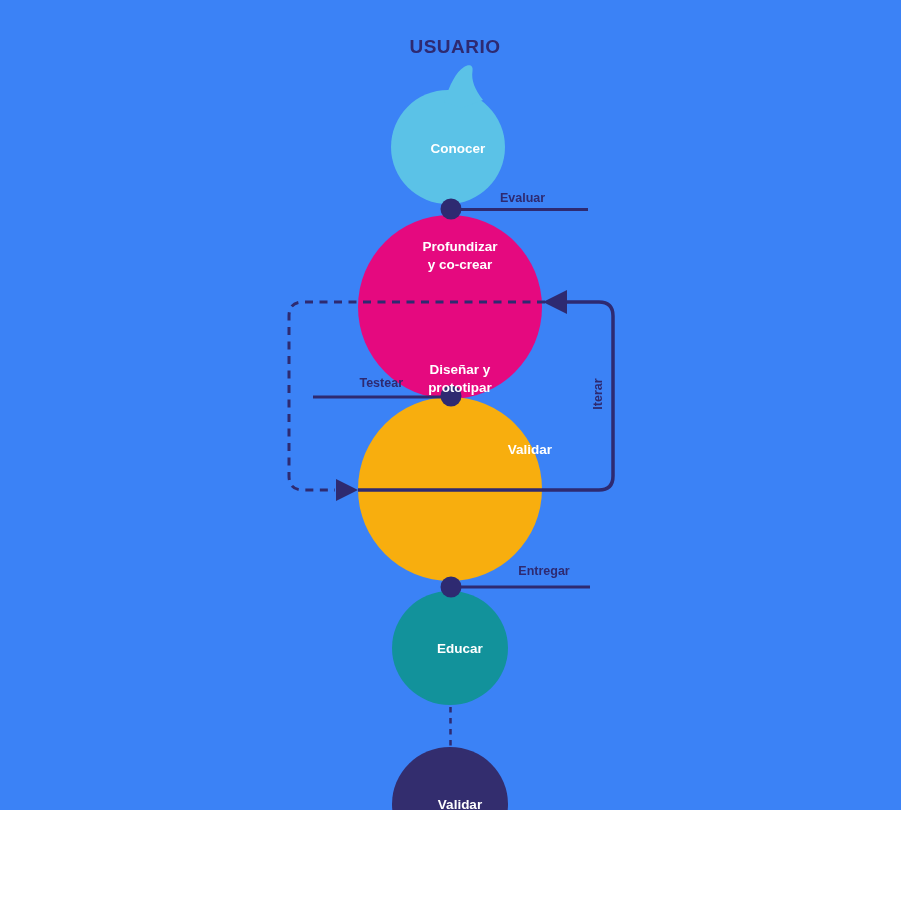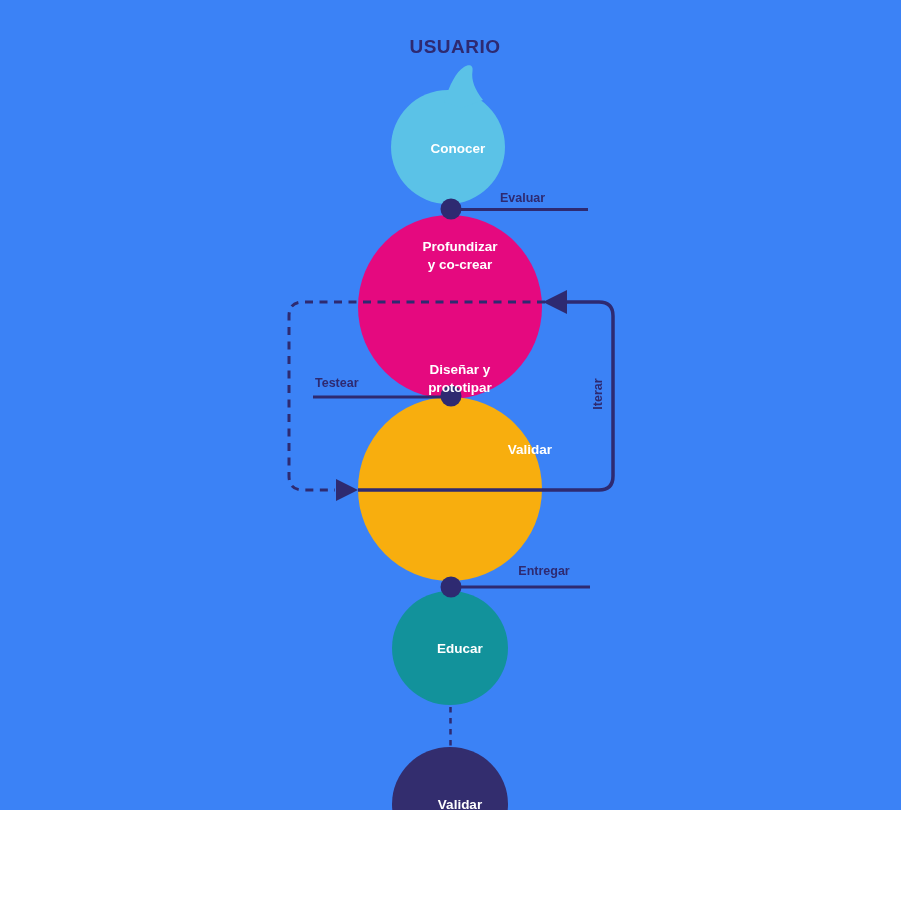--- a/index.html
+++ b/index.html
@@ -59,21 +59,21 @@
   #label-fabricar{left:358px;top:526px;width:184px;}
   #label-educar{left:392px;top:640px;width:116px;}
   #label-escalar{left:392px;top:796px;width:116px;}
   .edge-label{
     position:absolute;
     color:var(--ink);
     font-weight:700;
     font-size:12.5px;
   }
   #label-evaluar{left:500px;top:191px;width:88px;text-align:left;}
-  #label-testear{left:315px;top:376px;width:88px;text-align:left;}
+  #label-testear{left:315px;top:376px;width:88px;text-align:right;}
   #label-entregar{left:500px;top:564px;width:88px;text-align:center;}
   #label-iterar{
     left:557px;top:386px;width:84px;height:16px;
     text-align:center;
     transform:rotate(-90deg);
     transform-origin:center;
   }
   svg.overlay{position:absolute;left:0;top:0;}
   .stroke-ink{stroke:var(--ink);fill:none;}
   .fill-ink{fill:var(--ink);stroke:none;}

